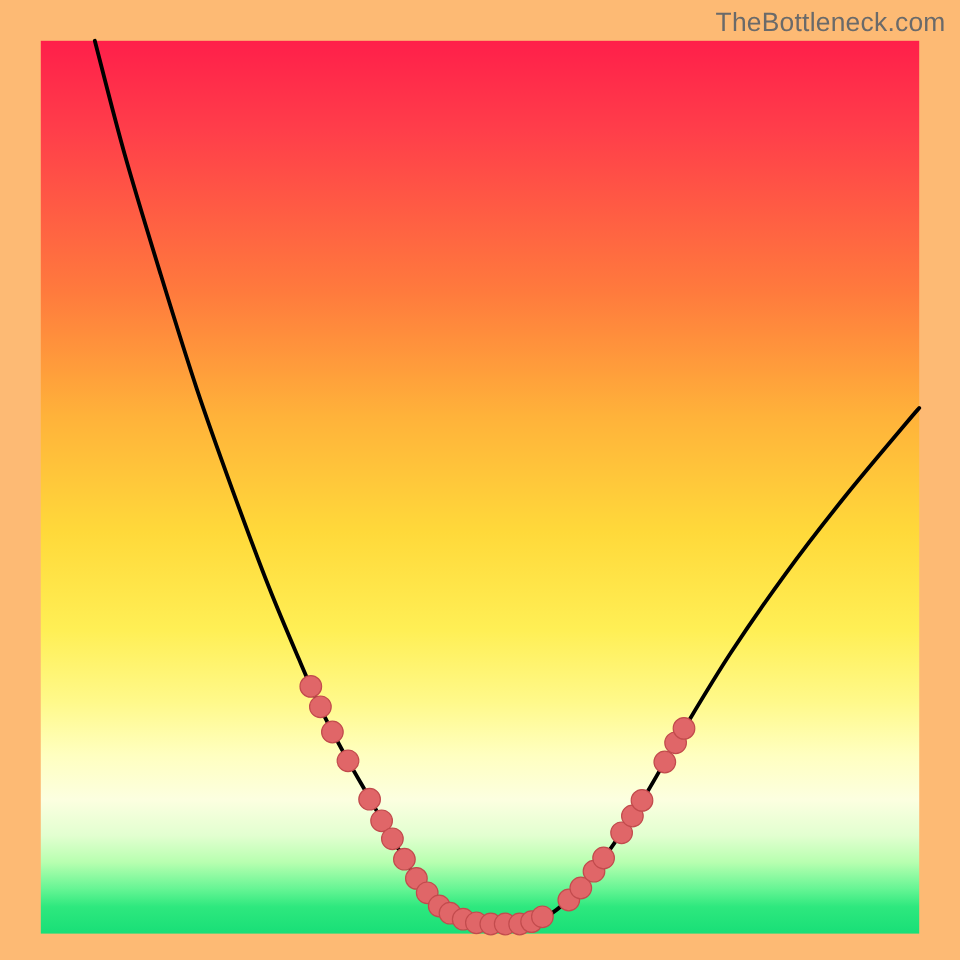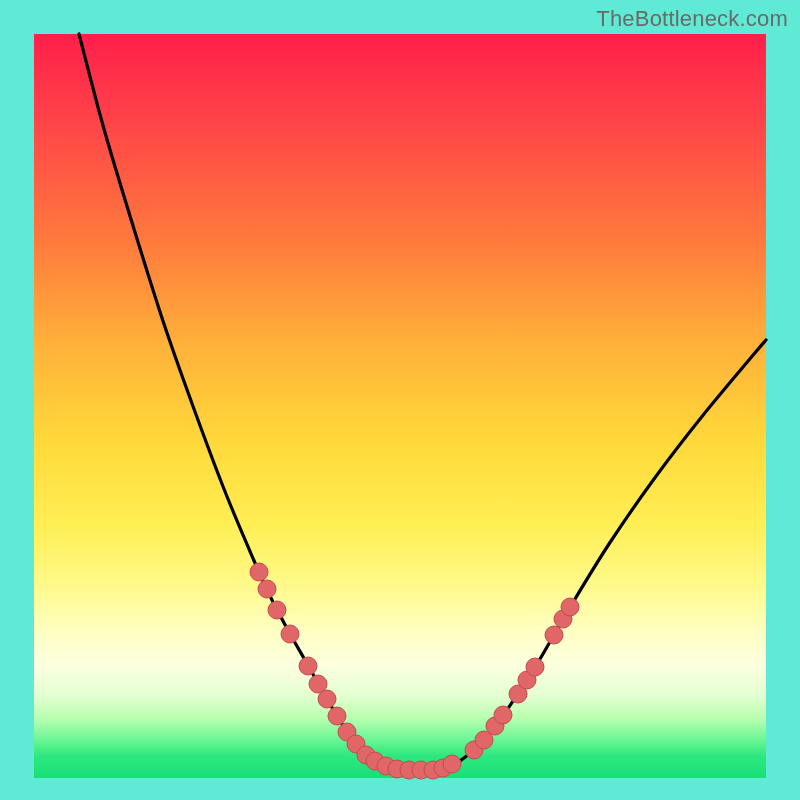--- a/index.html
+++ b/index.html
@@ -10,21 +10,21 @@
     overflow: hidden;
     background: #000;
     font-family: Arial, Helvetica, sans-serif;
   }
   .frame {
     position: absolute;
     left: 0;
     top: 0;
     width: 800px;
     height: 800px;
-    background: #5eead4;
+    background: #fdba74;
   }
   .plot {
     position: absolute;
     left: 34px;
     top: 34px;
     width: 732px;
     height: 744px;
     
     background: linear-gradient(to bottom,
       #ff1f4a 0%,

